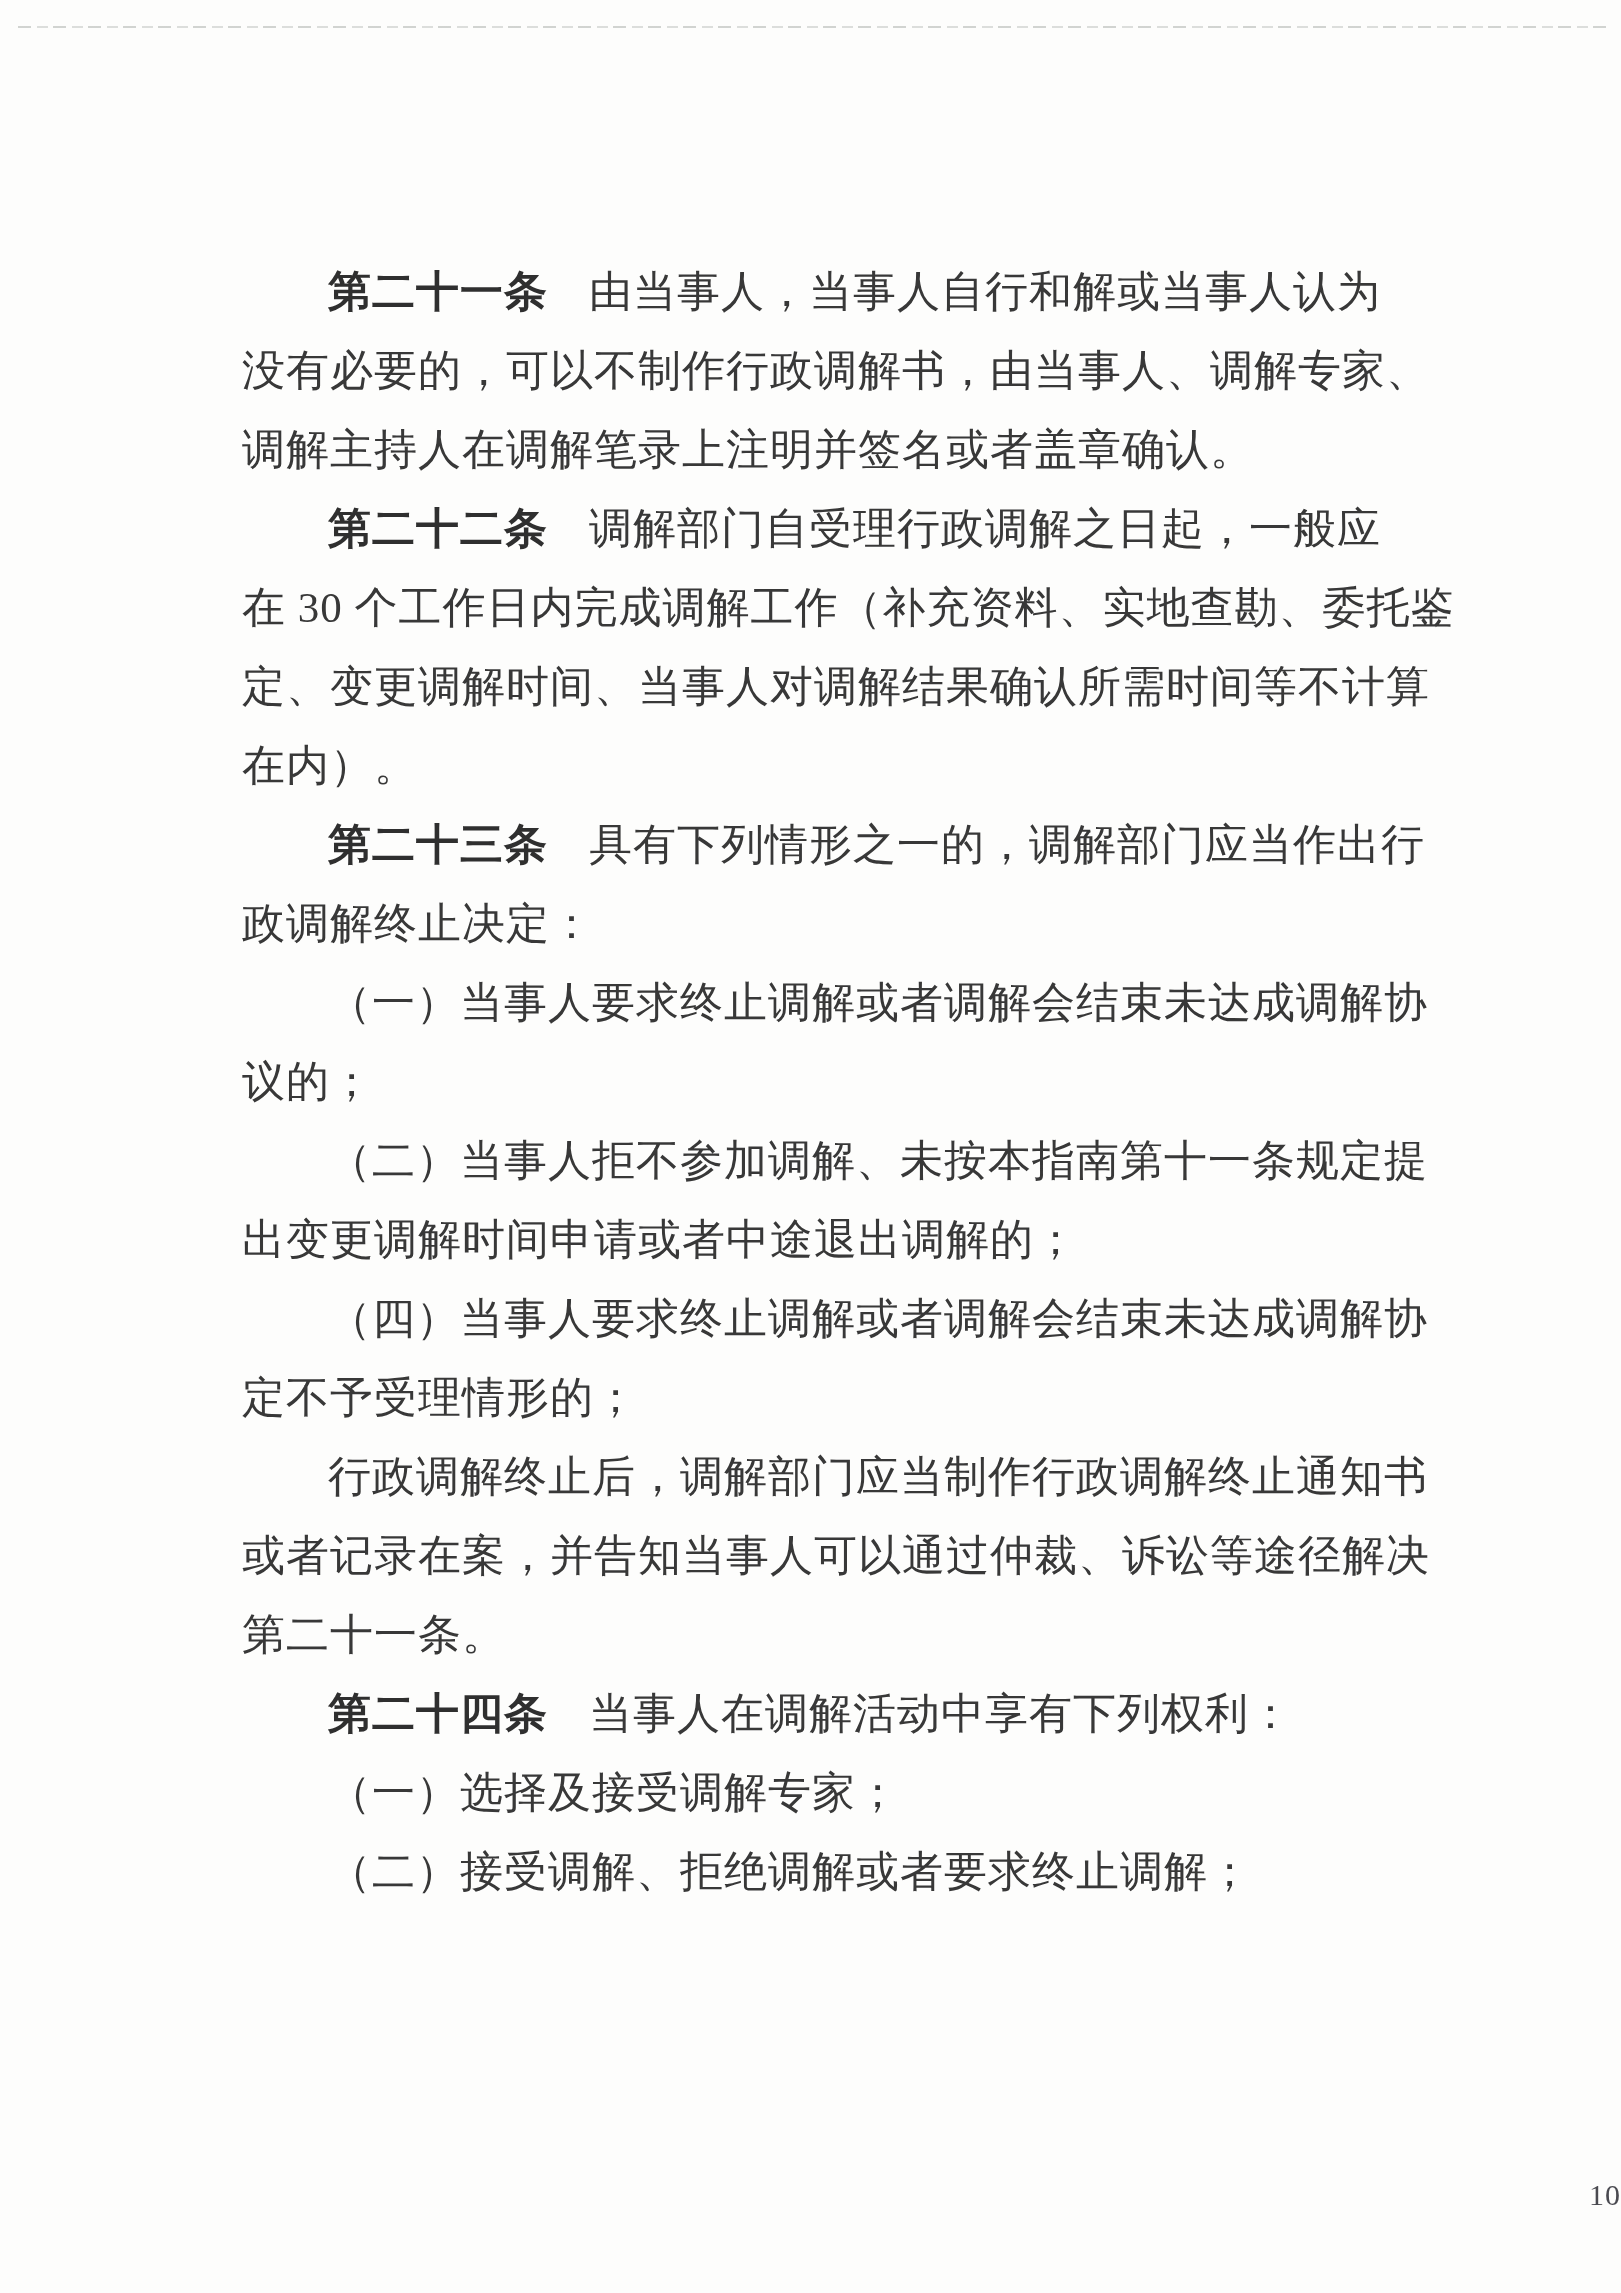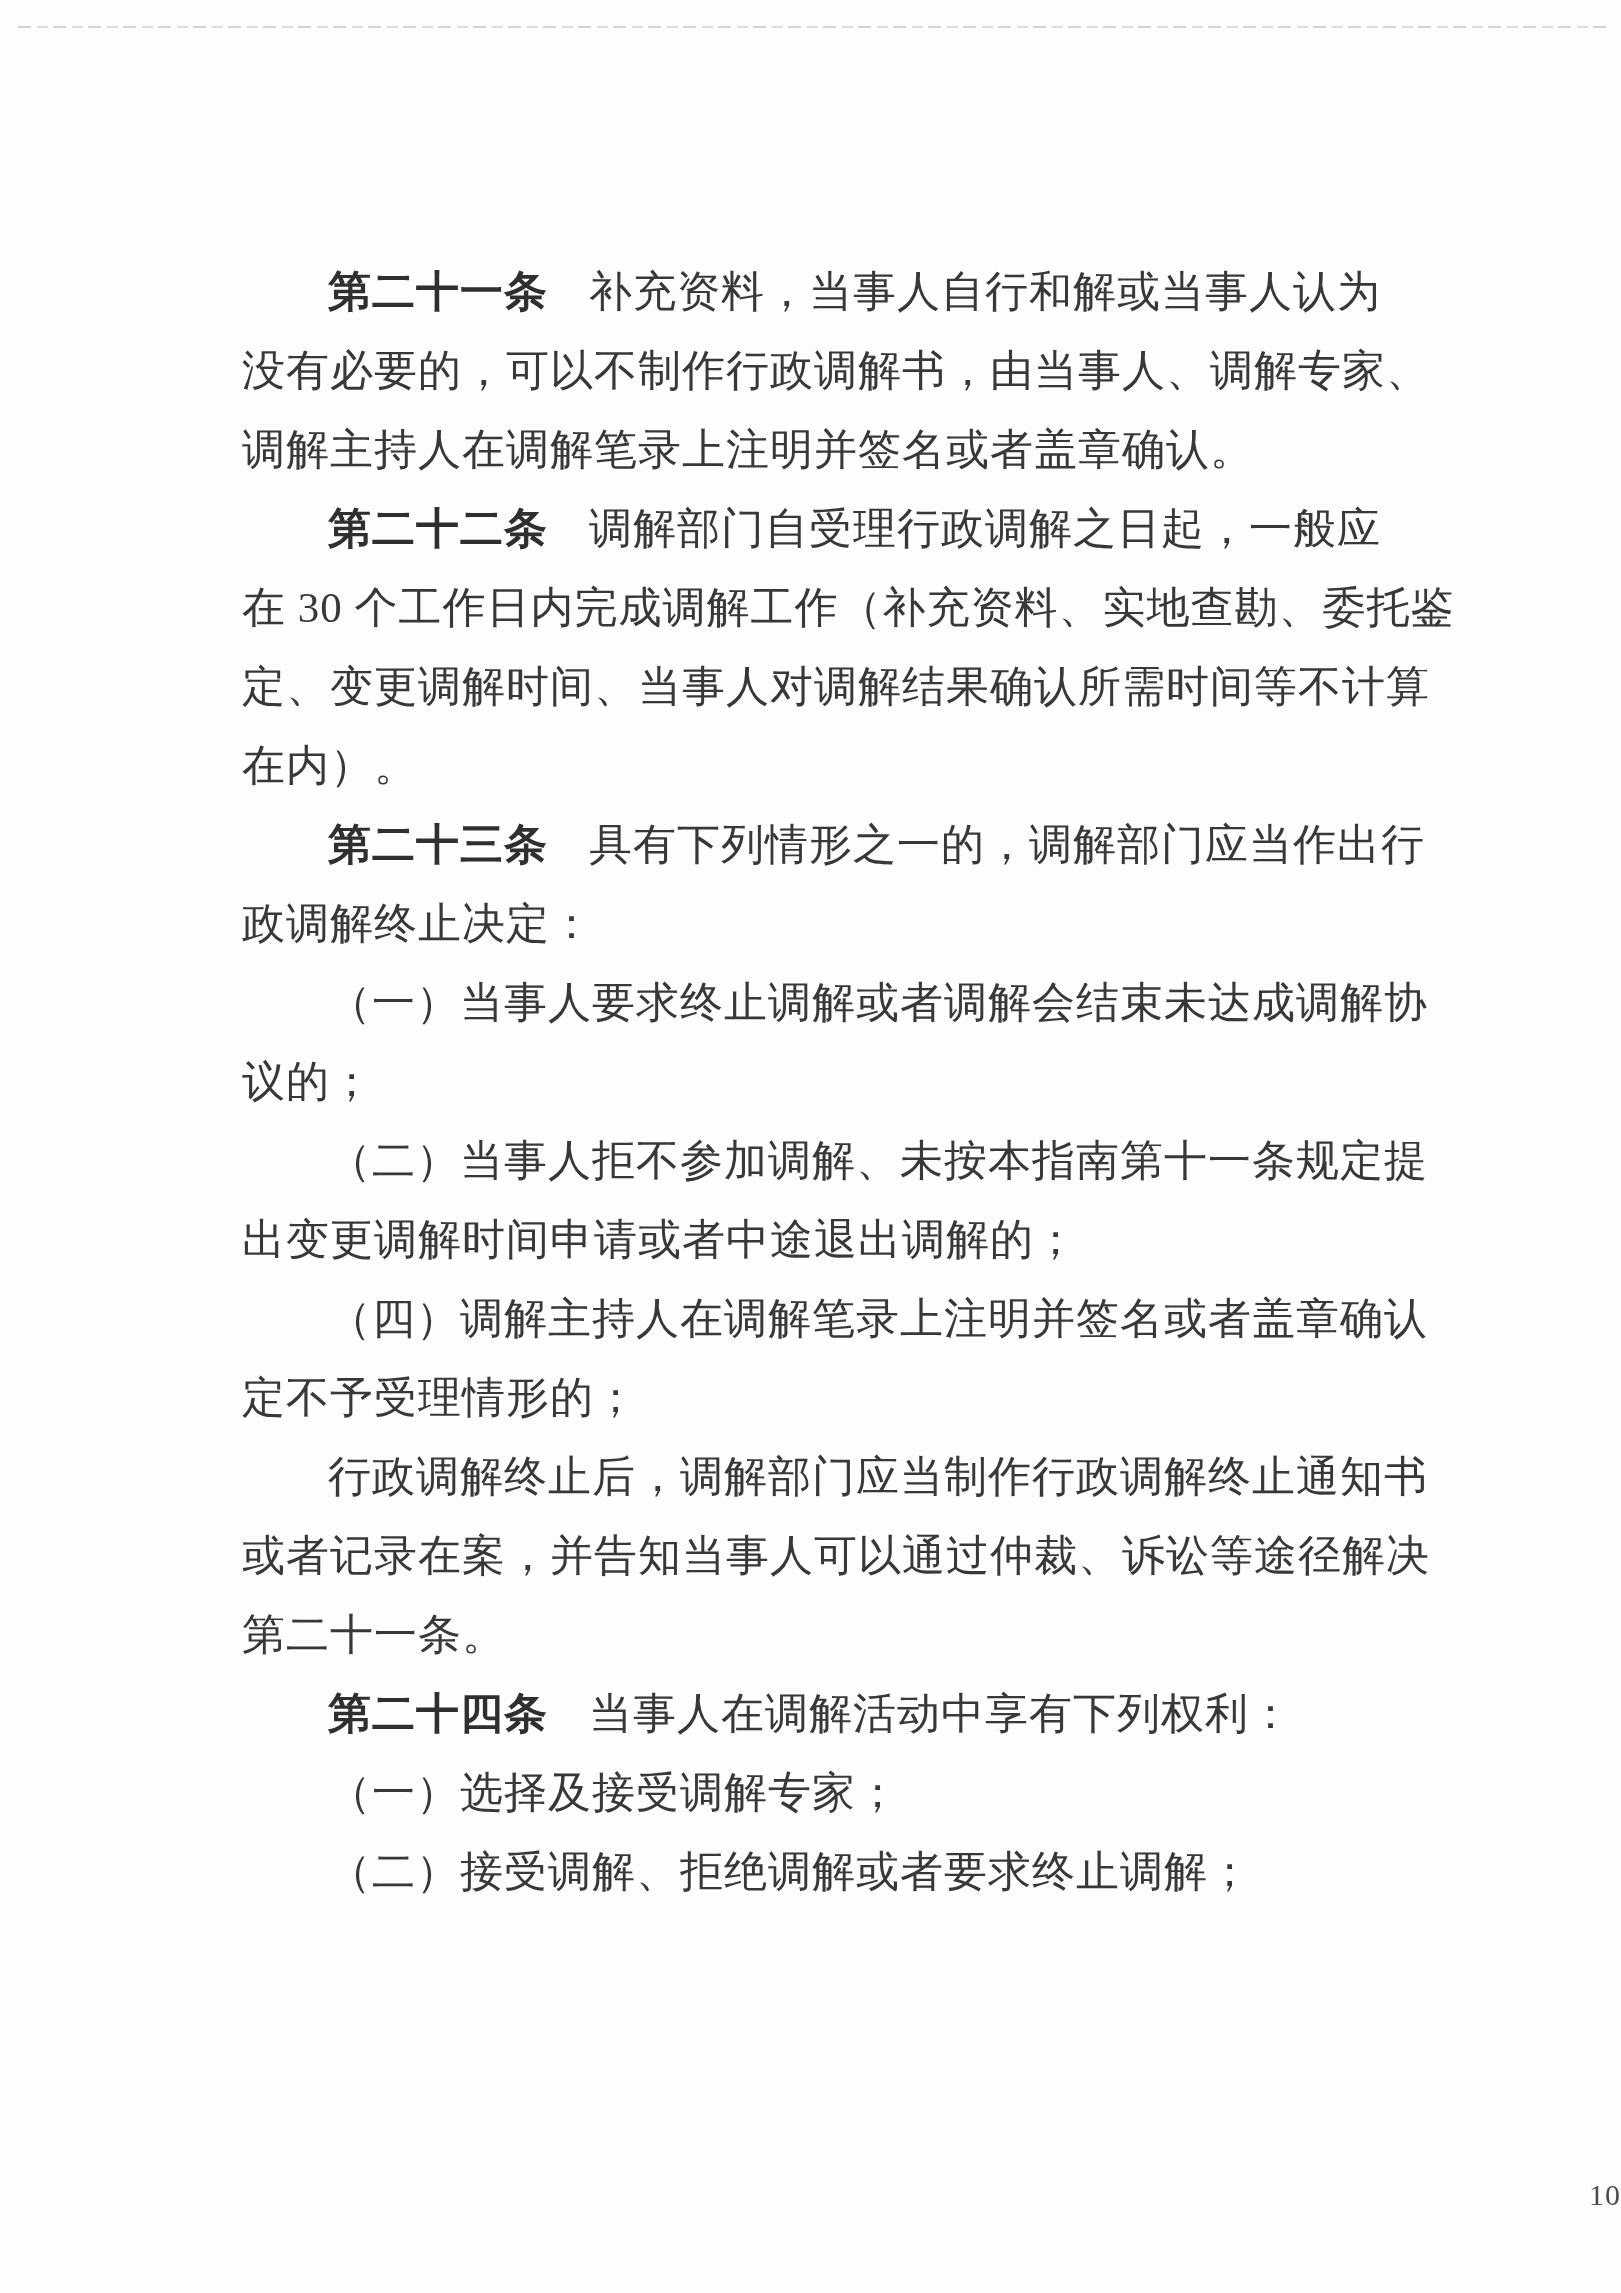--- a/index.html
+++ b/index.html
@@ -66,34 +66,34 @@
   }
 </style>
 </head>
 <body>
 
 <div class="page">
 
   <div class="scan-artifact"></div>
 
   <main class="doc-body">
-      <div class="text-line indent"><span class="article-number">第二十一条</span><span>补充资料，当事人自行和解或当事人认为</span></div>
+      <div class="text-line indent"><span class="article-number">第二十一条</span><span>由当事人，当事人自行和解或当事人认为</span></div>
       <div class="text-line"><span>没有必要的，可以不制作行政调解书，由当事人、调解专家、</span></div>
       <div class="text-line"><span>调解主持人在调解笔录上注明并签名或者盖章确认。</span></div>
       <div class="text-line indent"><span class="article-number">第二十二条</span><span>调解部门自受理行政调解之日起，一般应</span></div>
       <div class="text-line"><span>在 30 个工作日内完成调解工作（补充资料、实地查勘、委托鉴</span></div>
       <div class="text-line"><span>定、变更调解时间、当事人对调解结果确认所需时间等不计算</span></div>
       <div class="text-line"><span>在内）。</span></div>
       <div class="text-line indent"><span class="article-number">第二十三条</span><span>具有下列情形之一的，调解部门应当作出行</span></div>
       <div class="text-line"><span>政调解终止决定：</span></div>
       <div class="text-line indent"><span>（一）当事人要求终止调解或者调解会结束未达成调解协</span></div>
       <div class="text-line"><span>议的；</span></div>
       <div class="text-line indent"><span>（二）当事人拒不参加调解、未按本指南第十一条规定提</span></div>
       <div class="text-line"><span>出变更调解时间申请或者中途退出调解的；</span></div>
-      <div class="text-line indent"><span>（四）调解主持人在调解笔录上注明并签名或者盖章确认</span></div>
+      <div class="text-line indent"><span>（四）当事人要求终止调解或者调解会结束未达成调解协</span></div>
       <div class="text-line"><span>定不予受理情形的；</span></div>
       <div class="text-line indent"><span>行政调解终止后，调解部门应当制作行政调解终止通知书</span></div>
       <div class="text-line"><span>或者记录在案，并告知当事人可以通过仲裁、诉讼等途径解决</span></div>
       <div class="text-line"><span>第二十一条。</span></div>
       <div class="text-line indent"><span class="article-number">第二十四条</span><span>当事人在调解活动中享有下列权利：</span></div>
       <div class="text-line indent"><span>（一）选择及接受调解专家；</span></div>
       <div class="text-line indent"><span>（二）接受调解、拒绝调解或者要求终止调解；</span></div>
     </main>
 
   <div class="page-number">10</div>

